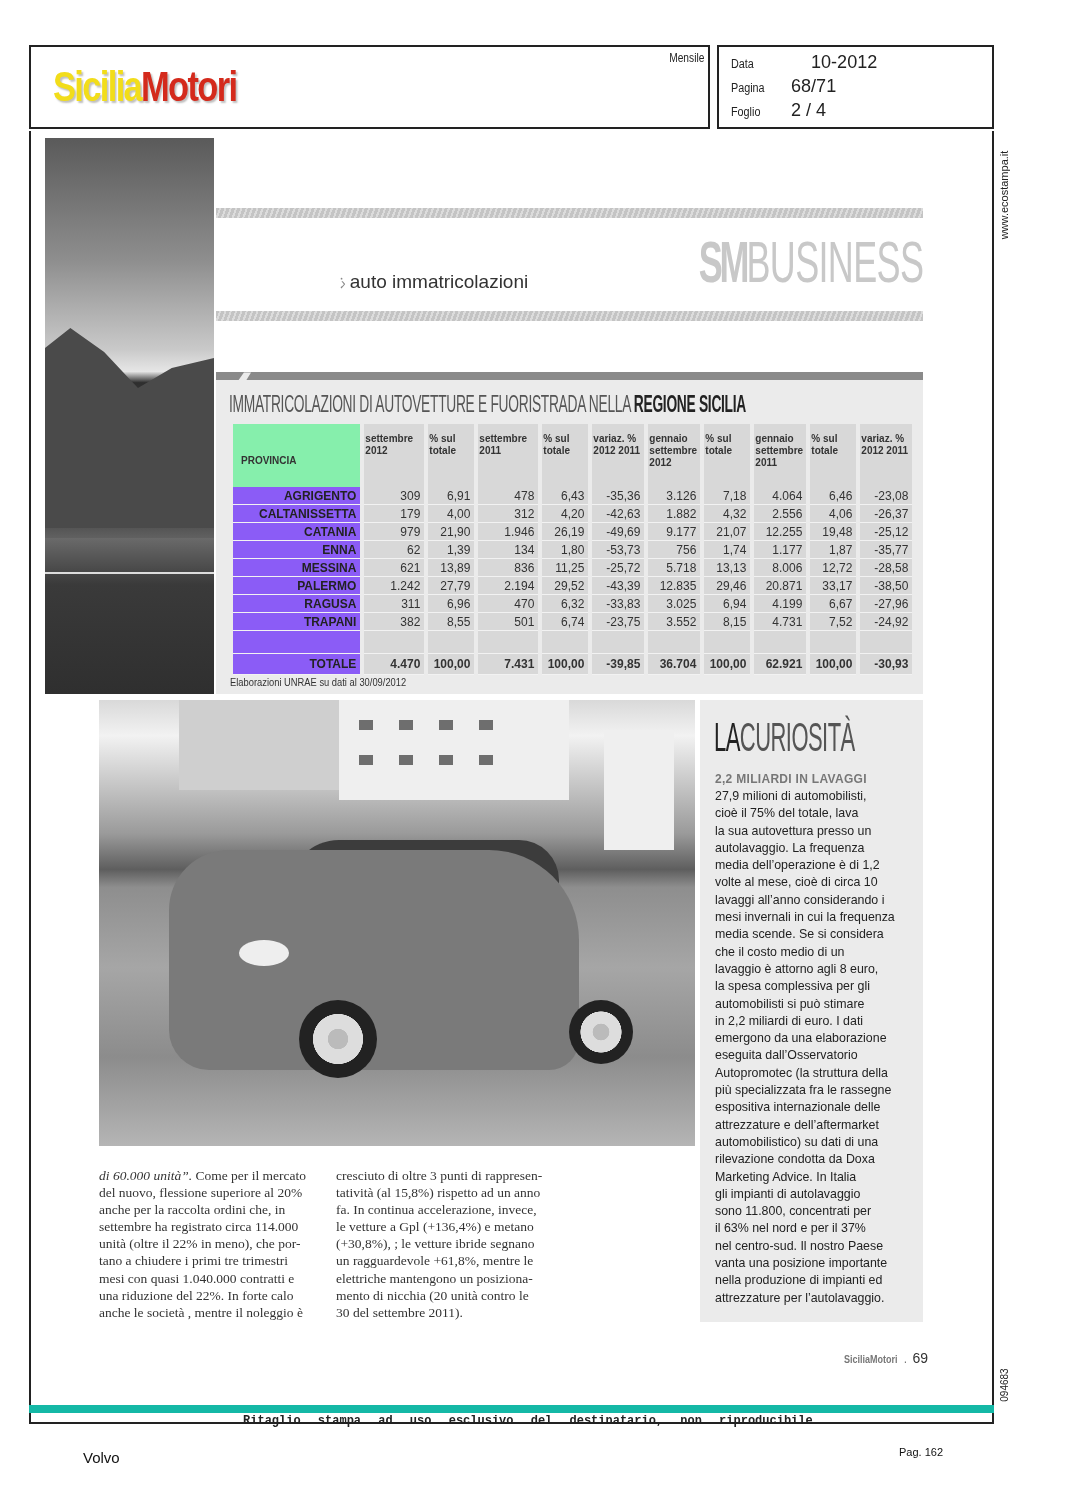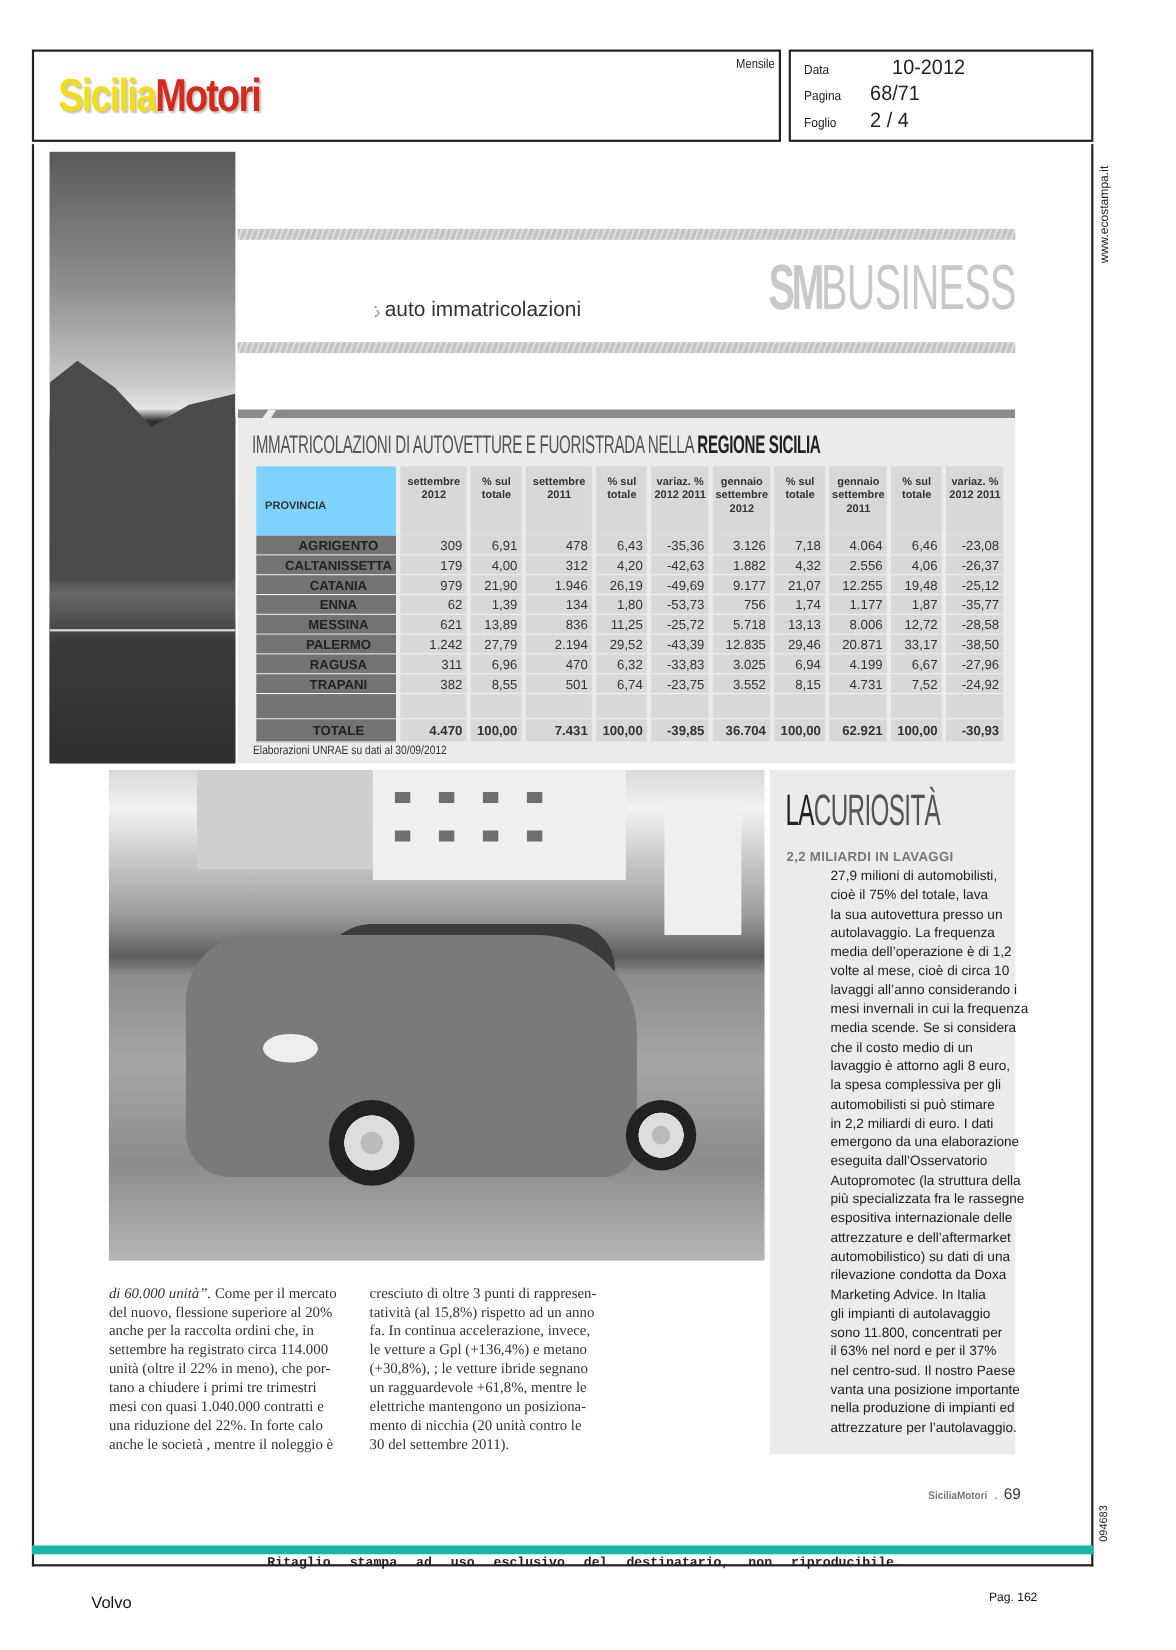--- a/index.html
+++ b/index.html
@@ -35,44 +35,44 @@
   .section-kicker .arrow { font-size: 14px; color: #888; letter-spacing: -2px; }
   .sm-business { position: absolute; right: 146px; top: 233px; font-size: 58px; color: #c8c8c8; font-family: "Liberation Sans", sans-serif; transform: scaleX(0.62); transform-origin: right top; letter-spacing: -1px; line-height: 1; }
   .sm-business .sm { font-weight: bold; letter-spacing: -5px; }
 
   .table-panel { position: absolute; left: 216px; top: 372px; width: 707px; height: 322px; background: #ebebeb; }
   .table-topbar { position: absolute; left: 216px; top: 372px; width: 707px; height: 8px; background: #8a8a8a; clip-path: polygon(0 0, 4% 0, 3.2% 100%, 0 100%, 0 0, 5% 0, 95% 0, 94.3% 100%, 4.3% 100%, 5% 0, 96% 0, 100% 0, 100% 100%, 95.3% 100%); }
   .table-title { position: absolute; left: 229px; top: 391px; font-size: 23px; color: #555; transform: scaleX(0.6); transform-origin: left top; white-space: nowrap; letter-spacing: -0.5px; }
   .table-title b { color: #222; }
 
   table.stats { position: absolute; left: 229px; top: 424px; border-collapse: separate; border-spacing: 4px 0; font-size: 12px; }
-  table.stats th { background: #d8d8d8; font-size: 10px; font-weight: bold; color: #333; vertical-align: top; padding-top: 9px; height: 50px; text-align: center; line-height: 12px; transform-origin: center; }
-  table.stats th.prov { background: #7dd3fc; text-align: left; padding-left: 8px; vertical-align: middle; padding-top: 12px; }
+  table.stats th { background: #d8d8d8; font-size: 10px; font-weight: bold; color: #333; vertical-align: top; padding-top: 9px; height: 50px; text-align: left; line-height: 12px; transform-origin: center; }
+  table.stats th.prov { background: #86efac; text-align: left; padding-left: 8px; vertical-align: middle; padding-top: 12px; }
   table.stats td { background: #d8d8d8; height: 17px; padding: 0 4px; text-align: right; color: #333; border-bottom: 1px solid #f2f2f2; }
-  table.stats td.pname { background: #737373; text-align: center; padding-left: 26px; font-weight: bold; font-size: 12px; color: #222; }
+  table.stats td.pname { background: #8b5cf6; text-align: right; padding-left: 26px; font-weight: bold; font-size: 12px; color: #222; }
   table.stats tr.spacer td { height: 22px; }
   table.stats tr.total td { font-weight: bold; height: 20px; }
   .c-prov { width: 98px; } .c-n { width: 46px; }
 
   .source-note { position: absolute; left: 230px; top: 676px; font-size: 11px; color: #333; transform: scaleX(0.85); transform-origin: left; white-space: nowrap; }
 
   .car-photo { position: absolute; left: 99px; top: 700px; width: 596px; height: 446px; overflow: hidden; background: linear-gradient(180deg, #d9d9d9 0%, #f2f2f2 8%, #9a9a9a 30%, #5e5e5e 38%, #8e8e8e 42%, #a6a6a6 60%, #8c8c8c 80%, #b5b5b5 100%); }
   .car-photo .bld { position: absolute; background: #efefef; }
   .car-photo .win { position: absolute; background: #6e6e6e; width: 14px; height: 10px; }
   .car-body { position: absolute; left: 70px; top: 150px; width: 410px; height: 220px; background: #7a7a7a; border-radius: 60px 90px 30px 40px; }
   .car-roof { position: absolute; left: 190px; top: 140px; width: 270px; height: 90px; background: #3c3c3c; border-radius: 50px 40px 10px 10px; }
   .wheel { position: absolute; width: 78px; height: 78px; border-radius: 50%; background: radial-gradient(circle, #bbb 0 18%, #ddd 19% 45%, #222 46% 100%); }
   .headlight { position: absolute; width: 50px; height: 26px; border-radius: 50%; background: #eee; }
 
   .curio-panel { position: absolute; left: 700px; top: 700px; width: 223px; height: 622px; background: #ebebeb; }
   .curio-title { position: absolute; left: 714px; top: 715px; font-size: 40px; color: #555; transform: scaleX(0.55); transform-origin: left top; white-space: nowrap; letter-spacing: -1px; }
   .curio-title b { color: #222; font-weight: normal; }
   .curio-head { position: absolute; left: 715px; top: 772px; font-size: 12px; font-weight: bold; color: #777; letter-spacing: 0.3px; }
   .curio-body { position: absolute; left: 715px; top: 788px; width: 200px; font-size: 12.4px; line-height: 17.3px; color: #222; }
-  .curio-body div { white-space: nowrap; margin-left: 40px; }
+  .curio-body div { white-space: nowrap; }
 
   .article-col { position: absolute; top: 1167px; width: 225px; font-family: "Liberation Serif", serif; font-size: 13.5px; line-height: 17.1px; color: #333; }
   .article-col div { white-space: nowrap; }
   .article-col i { font-style: italic; }
 
   .folio { position: absolute; left: 841px; top: 1350px; font-size: 12px; color: #777; }
   .folio .brand { font-weight: bold; font-size: 10px; transform: scaleX(0.9); display: inline-block; }
   .folio .num { font-size: 14px; color: #333; margin-left: 2px; }
 
   .bottom-left { position: absolute; left: 83px; top: 1449px; font-size: 15px; color: #111; }

